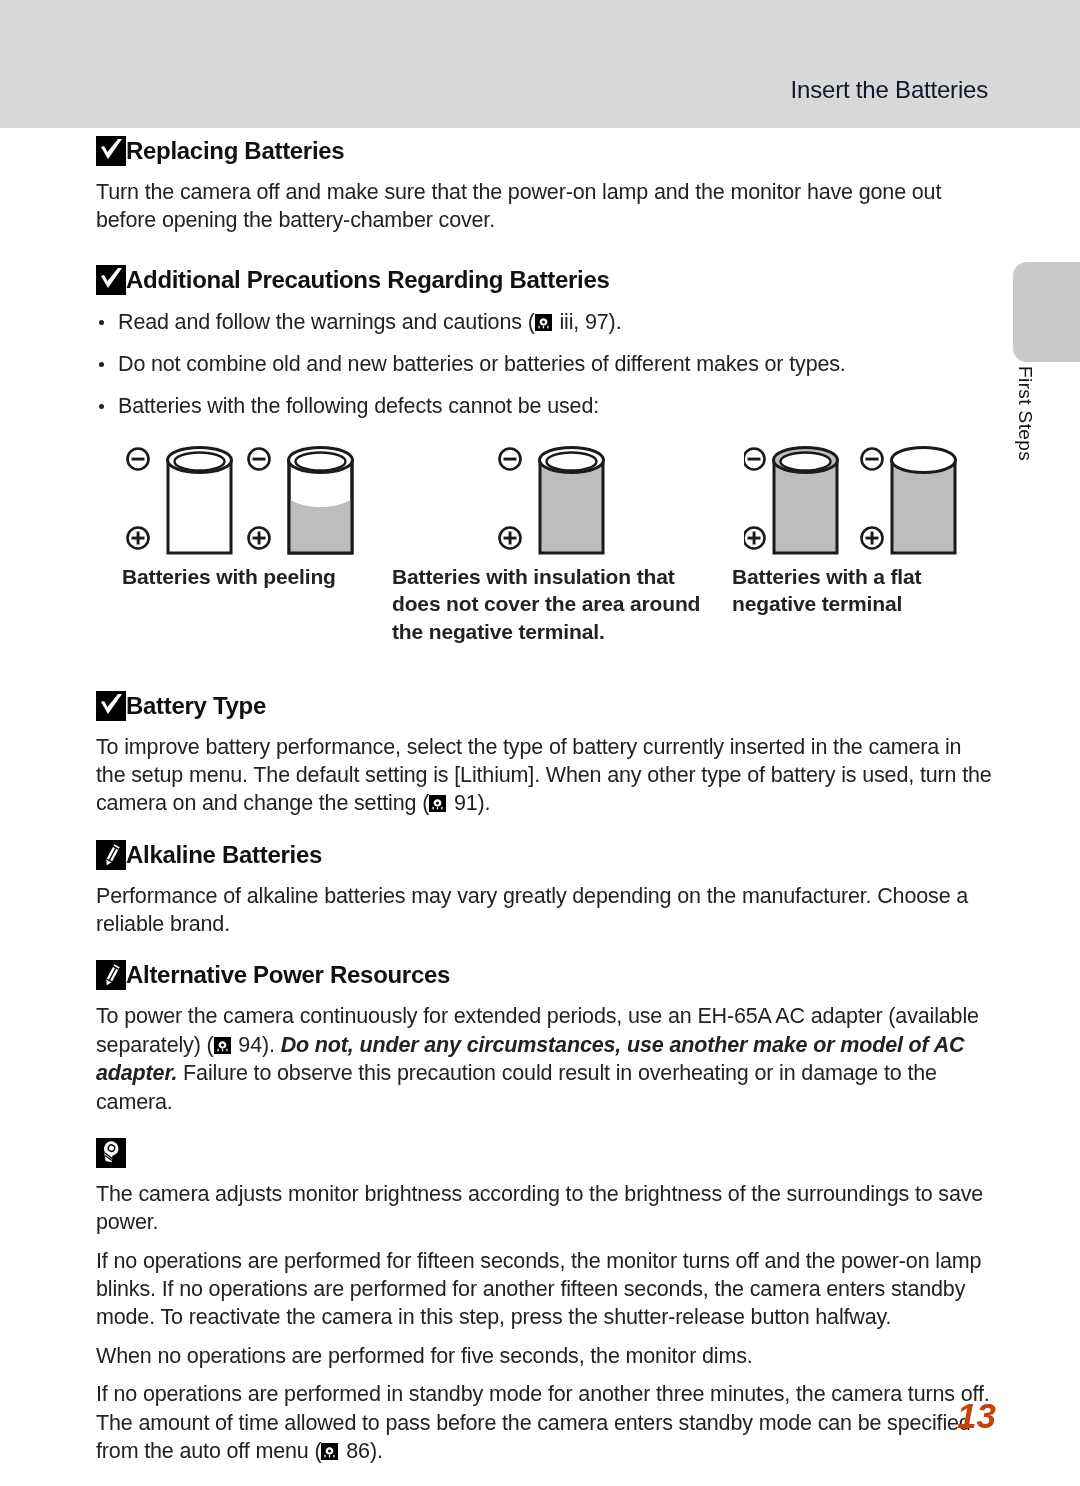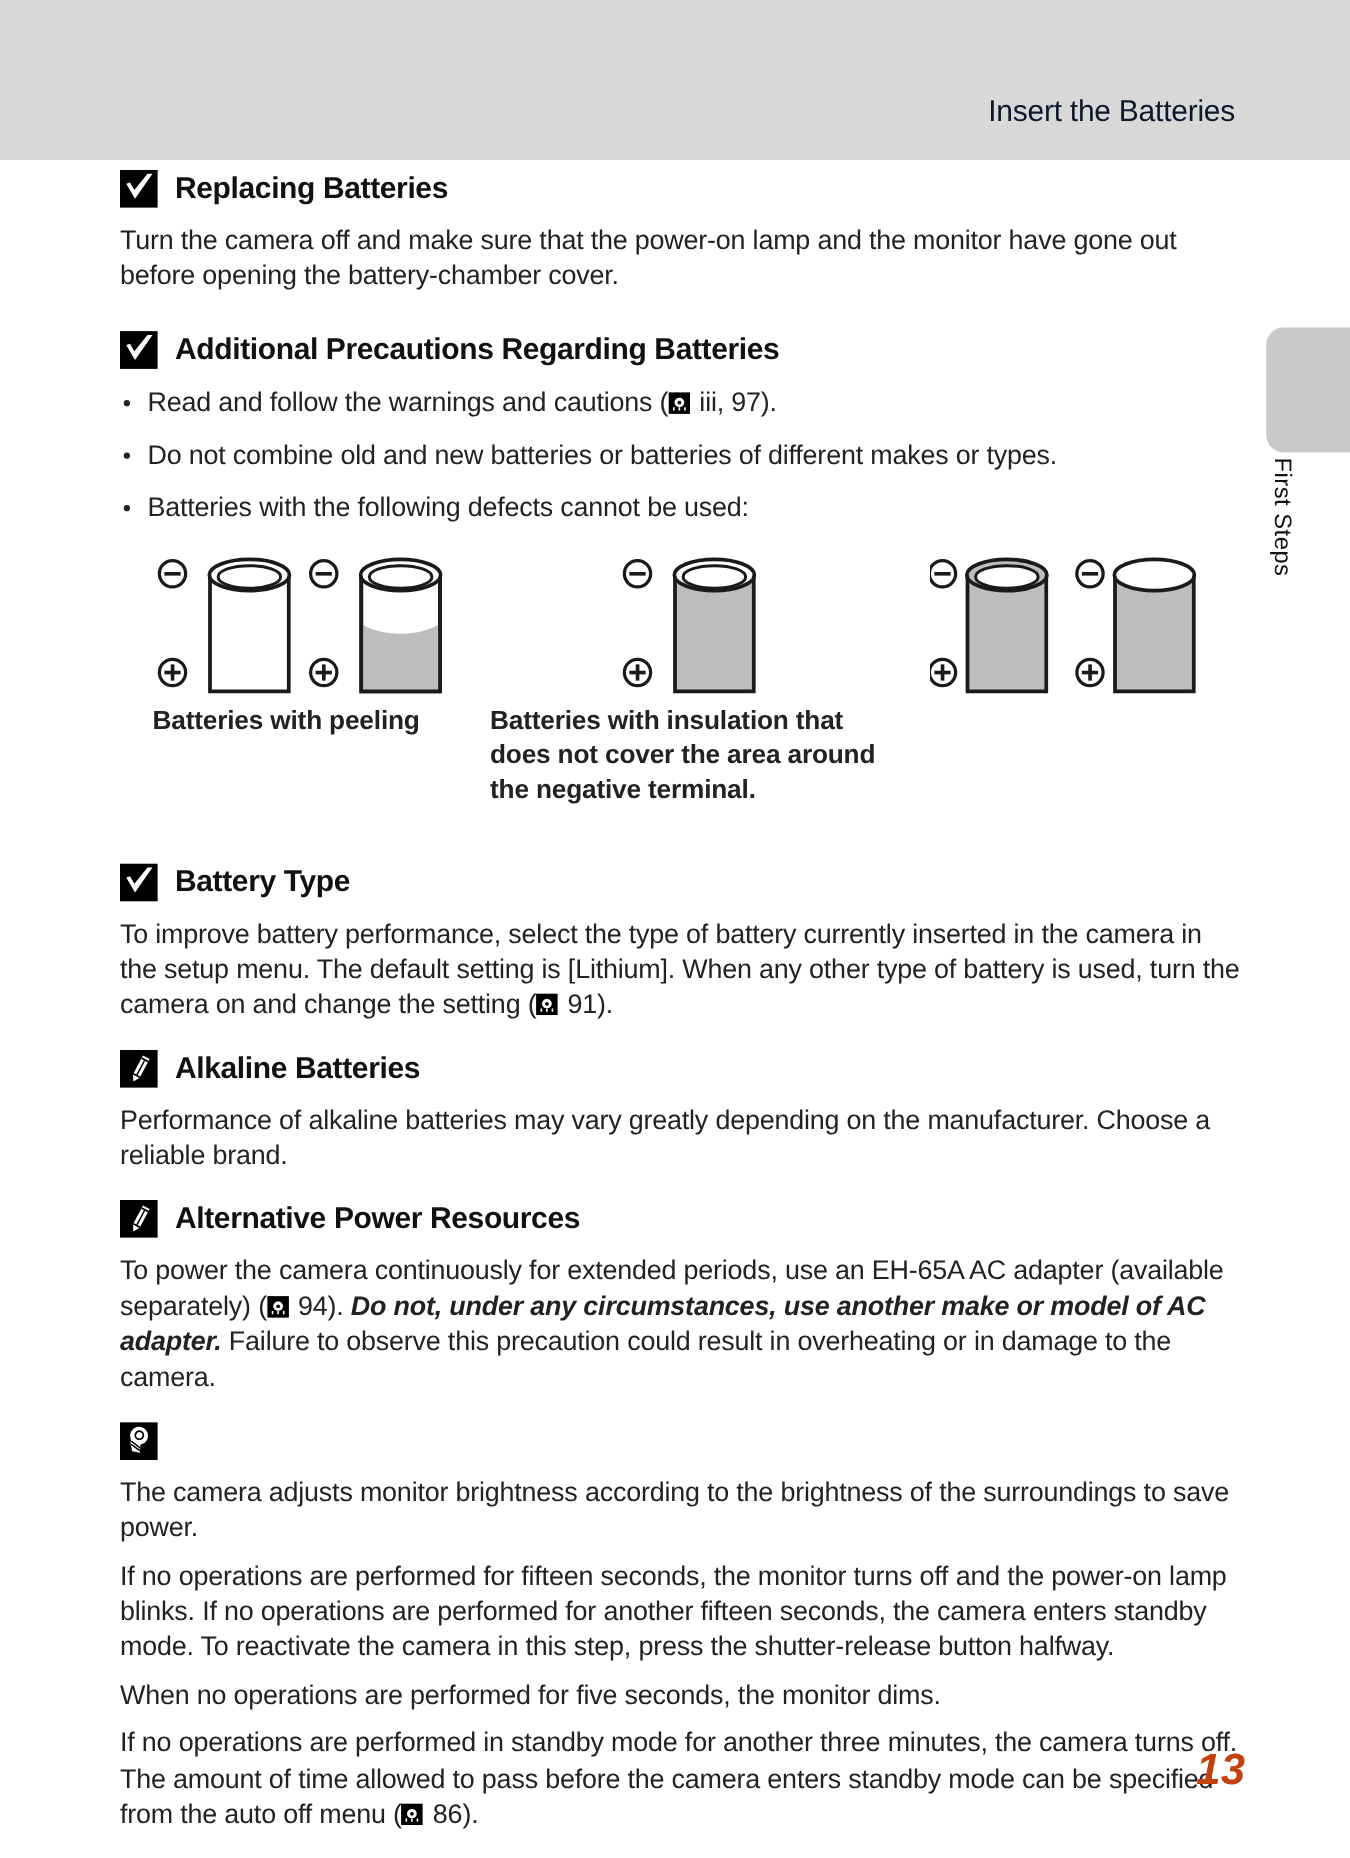--- a/index.html
+++ b/index.html
@@ -64,21 +64,20 @@
     position: absolute;
     left: 96px;
     top: 136px;
     width: 896px;
   }
 
   
   .sec-head {
     display: flex;
     align-items: center;
-    gap: 14px;
   }
   .sec-head-text {
     font-size: 24px;
     font-weight: bold;
     letter-spacing: -0.3px;
     color: #111;
   }
 
   
   .icon-box {
@@ -307,20 +306,21 @@
         <g transform="translate(118,0)">
           <circle cx="10" cy="99" r="10.5" fill="#fff" stroke="#1a1a1a" stroke-width="2.6"></circle>
           <rect x="3.5" y="97.6" width="13" height="2.9" fill="#1a1a1a"></rect>
           <rect x="8.6" y="92.5" width="2.9" height="13" fill="#1a1a1a"></rect>
         </g>
       </svg>
     </div>
 
     <div class="cap" style="left:26px; top:124px; width:270px;">Batteries with peeling</div>
     <div class="cap" style="left:296px; top:124px; width:320px;">Batteries with insulation that does not cover the area around the negative terminal.</div>
+    <div class="cap" style="left:636px; top:124px; width:230px;">Batteries with a flat negative terminal</div>
   </div>
 
   <div class="gap-md"></div>
 
   <div class="sec-head">
     <span class="icon-box">
       <svg width="30" height="30" viewBox="0 0 30 30">
         <rect x="0" y="0" width="30" height="30" fill="#000"></rect>
         <path d="M5 11 L12 23 L26 3 L22 3 L11.5 16 L8 10 Z" fill="#fff"></path>
       </svg>

